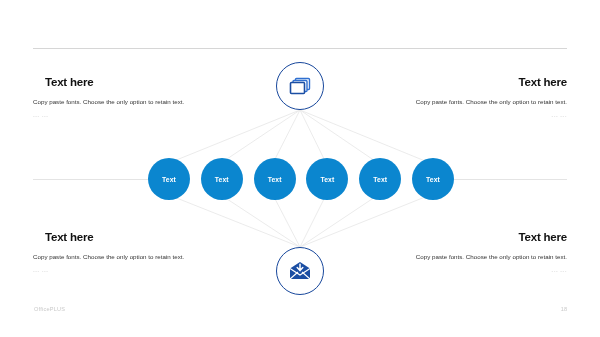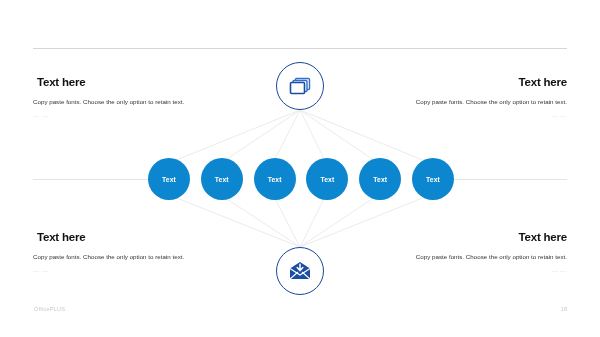--- a/index.html
+++ b/index.html
@@ -52,21 +52,21 @@
   .tb-tl { left: 33px;  top: 76px; text-align: left; }
   .tb-tr { left: 377px; top: 76px; text-align: right; }
   .tb-bl { left: 33px;  top: 231px; text-align: left; }
   .tb-br { left: 377px; top: 231px; text-align: right; }
 
   .tb-title {
     font-size: 11.5px;
     font-weight: bold;
     color: #111111;
     letter-spacing: -0.2px;
-    margin: 0 0 7px 4px;
+    margin: 0 0 7px 12px;
     line-height: 1.1;
   }
   .tb-body {
     font-size: 6.2px;
     color: #333333;
     line-height: 1.85;
     margin: 0;
     letter-spacing: 0.01px;
   }
   .tb-sub {

